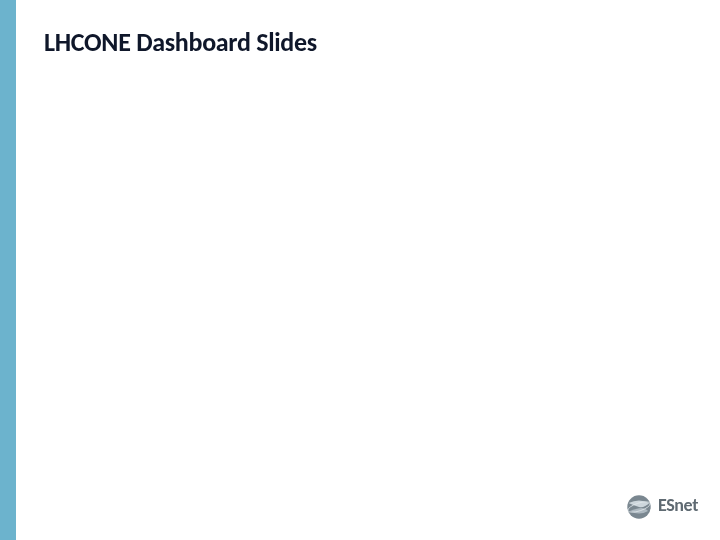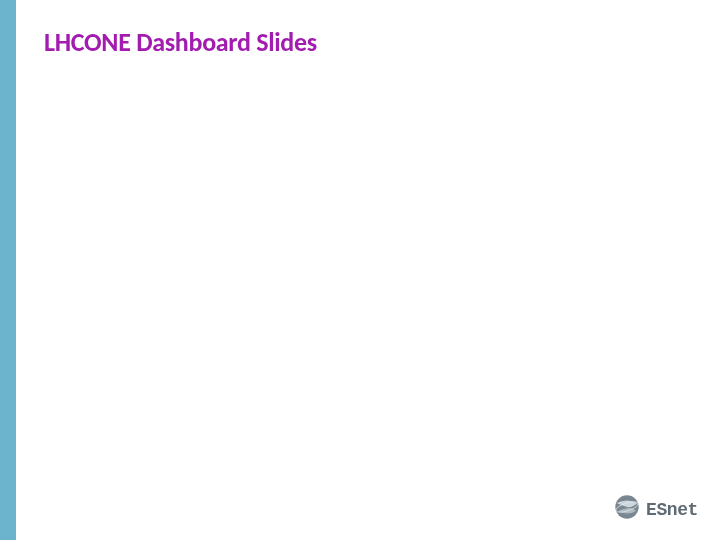--- a/index.html
+++ b/index.html
@@ -22,31 +22,30 @@
     width: 16px;
     height: 540px;
     background: #6cb3cd;
   }
   .title {
     position: absolute;
     left: 44px;
     top: 26px;
     font-size: 26px;
     font-weight: 600;
-    color: #a21caf;
+    color: #0f172a;
     letter-spacing: -0.3px;
   }
   .logo-area {
     position: absolute;
     right: 22px;
     bottom: 20px;
     display: flex;
-    align-items: flex-end;
+    align-items: flex-start;
     gap: 6px;
-    font-family: Liberation Mono, monospace;
   }
   .logo-icon {
     width: 26px;
     height: 26px;
   }
   .logo-text {
     font-size: 18px;
     font-weight: 600;
     color: #5f6a72;
     letter-spacing: -0.4px;

